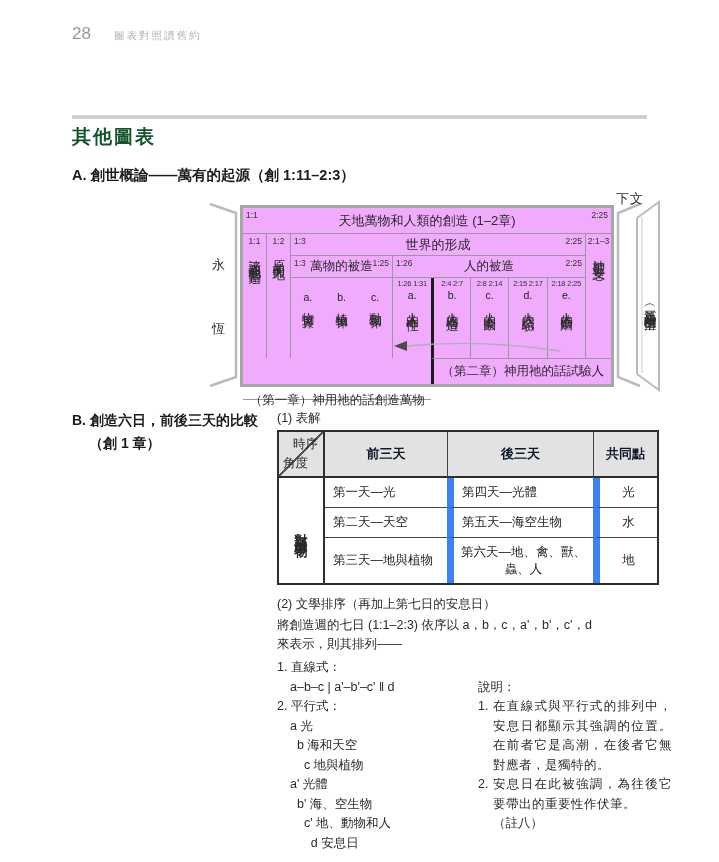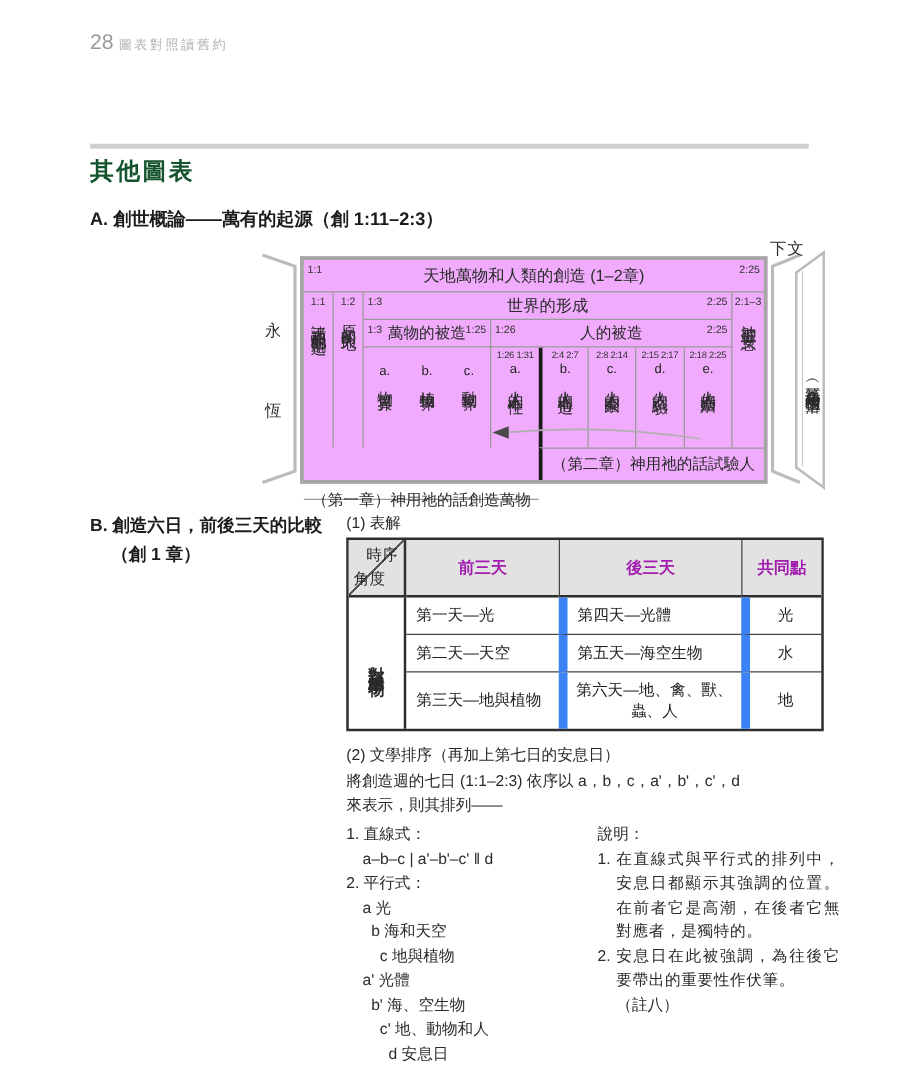--- a/index.html
+++ b/index.html
@@ -1,21 +1,21 @@
 <!DOCTYPE html>
 <html><head>
 <meta charset="utf-8">
 <style>
   html,body{margin:0;padding:0;background:#ffffff;}
   .page{position:relative;width:719px;height:862px;background:#fff;overflow:hidden;
         font-family:"Liberation Sans","DejaVu Sans",sans-serif;color:#2a2a2a;}
   .abs{position:absolute;}
 
   
-  .hdr{top:24px;left:72px;display:flex;align-items:baseline;gap:4px;}
+  .hdr{top:24px;left:72px;display:flex;align-items:baseline;gap:23px;}
   .pagenum{font-size:17px;color:#9a9a9a;}
   .booktitle{font-size:10.5px;color:#b3b3b3;letter-spacing:2px;}
 
   
   .rule{top:115px;left:72px;width:575px;height:4px;background:#cfcfcf;}
   .other-title{top:124px;left:72px;font-size:19px;font-weight:bold;color:#14532d;letter-spacing:2px;}
 
   
   .a-heading{top:166px;left:72px;font-size:14.5px;font-weight:bold;color:#1c1c1c;}
 
@@ -72,21 +72,21 @@
   .strip-text .vtext{font-size:12.5px;letter-spacing:1px;}
 
   
   .b-heading{top:410px;left:72px;font-size:14px;font-weight:bold;color:#1c1c1c;line-height:20px;}
   .b-heading .line2{padding-left:17px;margin-top:3px;}
   .sub1{top:410px;left:277px;font-size:12.5px;}
   .btable{top:430px;left:277px;display:grid;border:2px solid #2e2e2e;background:#fff;box-sizing:content-box;
           grid-template-columns:46px 122px 146px 64px;
           grid-template-rows:46px 30px 30px 45px;}
   .bt-hcell{background:#e2e2e2;border-bottom:2px solid #2e2e2e;display:flex;align-items:center;
-            justify-content:center;font-weight:bold;font-size:13px;color:#a21caf;box-sizing:border-box;}
+            justify-content:center;font-weight:bold;font-size:13px;color:#0f172a;box-sizing:border-box;}
   .bt-corner{grid-column:1;grid-row:1;background:#e2e2e2;border-bottom:2px solid #2e2e2e;border-right:2px solid #2e2e2e;
              position:relative;box-sizing:border-box;
              background-image:linear-gradient(to bottom right,transparent calc(50% - 0.8px),#555 calc(50% - 0.8px),#555 calc(50% + 0.8px),transparent calc(50% + 0.8px));}
   .corner-top{position:absolute;top:4px;right:5px;font-size:12.5px;}
   .corner-bot{position:absolute;bottom:4px;left:4px;font-size:12.5px;}
   .bt-h1{grid-column:2;grid-row:1;}
   .bt-h2{grid-column:3;grid-row:1;border-left:1px solid #444;}
   .bt-h3{grid-column:4;grid-row:1;border-left:1px solid #444;}
   .bt-group{grid-column:1;grid-row:2/5;border-right:2px solid #2e2e2e;display:flex;align-items:center;
             justify-content:center;box-sizing:border-box;}
@@ -95,21 +95,21 @@
   .bt-cell.bl{border-left:7px solid #3b82f6;}
   .bt-cell.bb{border-bottom:1px solid #444;}
   .bt-cell.ctr{justify-content:center;padding-left:0;}
   .bt-cell.wrapc{justify-content:center;text-align:center;padding:0 6px;line-height:17px;}
   .r2{grid-row:2;}.r3{grid-row:3;}.r4{grid-row:4;}
   .c2{grid-column:2;}.c3{grid-column:3;}.c4{grid-column:4;}
 
   
   .sub2{top:596px;left:277px;font-size:12.5px;}
   .intro{top:616px;left:277px;font-size:12.5px;line-height:19px;}
-  .cols2{top:658px;left:277px;width:396px;display:flex;align-items:flex-start;}
+  .cols2{top:658px;left:277px;width:396px;display:flex;align-items:center;}
   .colL{width:184px;font-size:12.5px;line-height:19.5px;}
   .colL .indent{padding-left:13px;white-space:pre;}
   .colDivider{border-left:1px dashed #a0a0a0;margin:2px 0;}
   .colR{width:194px;padding-left:16px;font-size:12.5px;line-height:19.5px;}
   .note{display:flex;}
   .note-num{width:15px;flex:none;}
   .note-text{flex:1;text-align:justify;letter-spacing:0.5px;}
   .footnote{padding-left:15px;}
 </style>
 </head>

